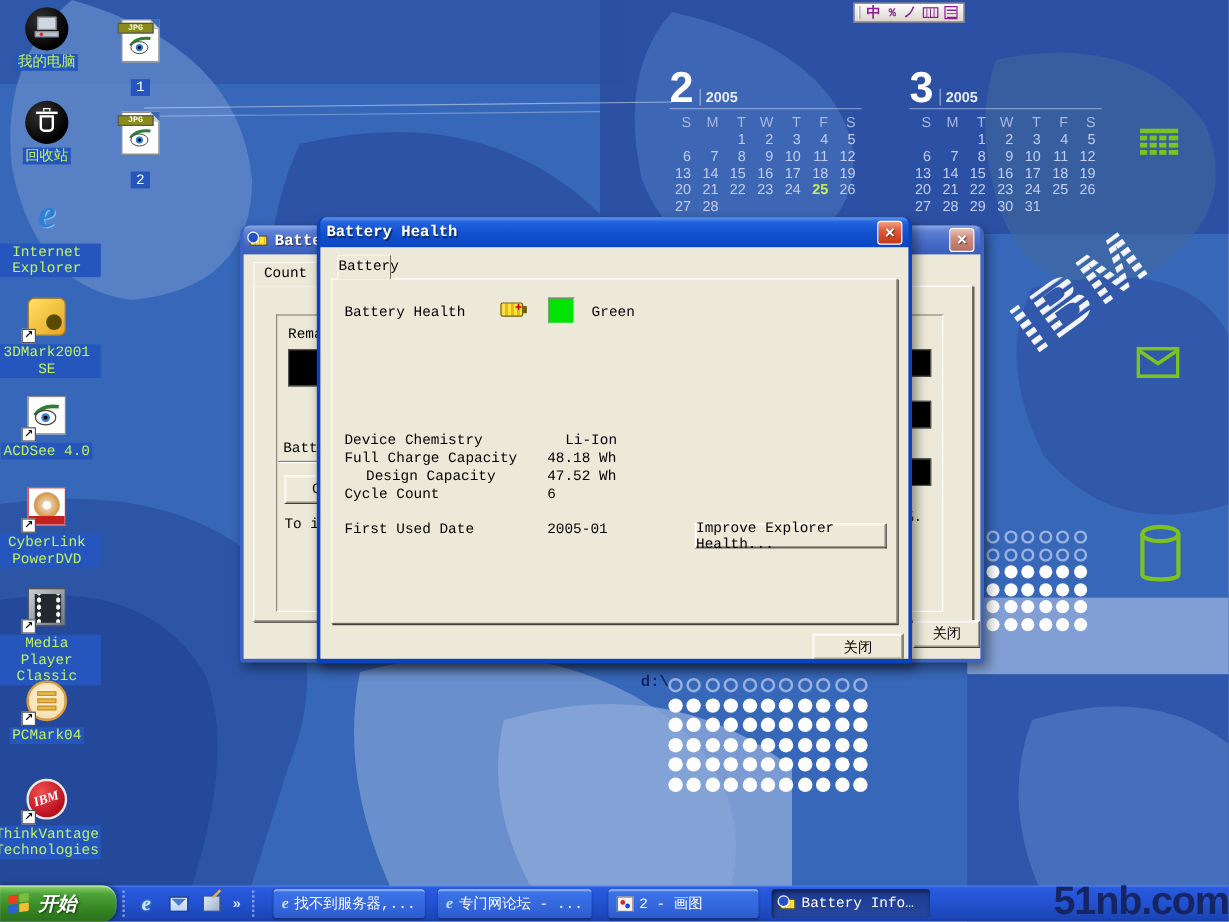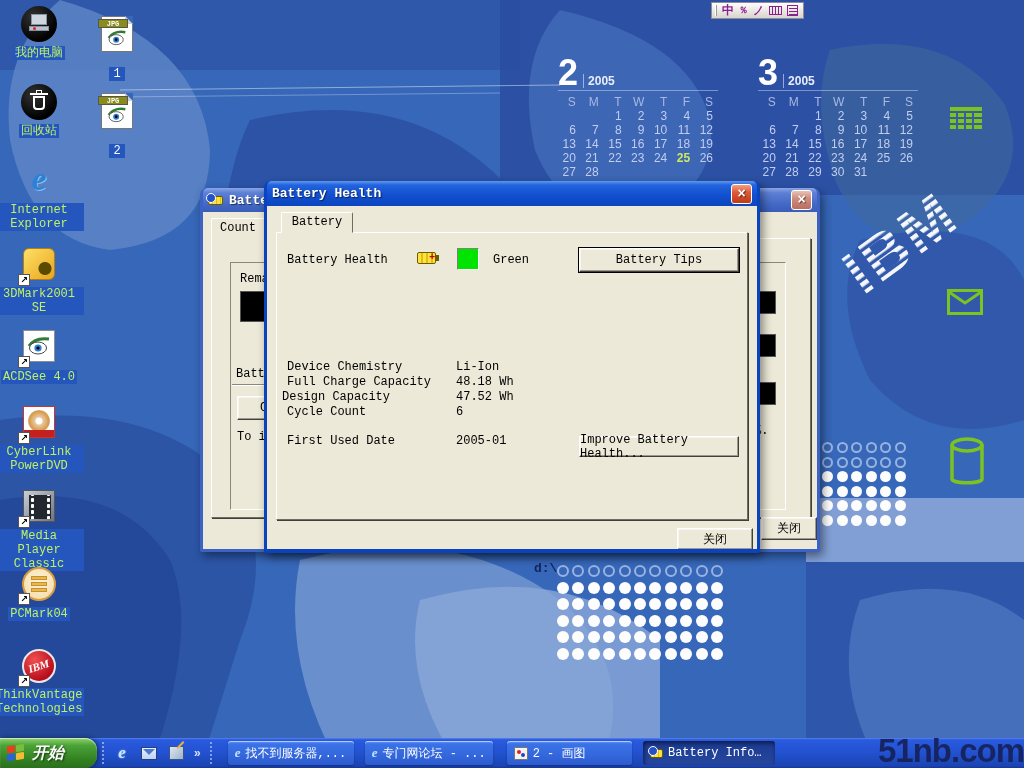--- a/index.html
+++ b/index.html
@@ -591,45 +591,42 @@
       </div>
     </div>
   </div>
 
   <div class="win win-fg">
     <div class="tbar">
       <span>Battery Health</span>
       <span class="xbtn">×</span>
     </div>
     <div class="wbody">
-      <div class="tab" style="left:14px;top:6px;width:72px;height:21px;line-height:19px">
+      <div class="tab" style="left:14px;top:6px;width:45px;height:21px;line-height:19px">
         <span>Battery</span>
       </div>
       <div class="tframe" style="left:9px;top:26px;width:472px;height:288px">
         <span class="fldrow" style="left:10px;top:20px">Battery Health</span>
         <span class="bat" style="position:absolute;left:140px;top:19px">
             <span class="plus">+</span>
           </span>
         <span class="swatch" style="left:180px;top:15px"></span>
         <span class="fldrow" style="left:216px;top:20px">Green</span>
-        <div class="cbtn default" style="left:302px;top:15px;width:160px;height:24px">
-          <span>Battery Tips</span>
-        </div>
         <span class="fldrow" style="left:10px;top:127px">Device Chemistry</span>
-        <span class="fldval" style="left:179px;top:127px">Li-Ion</span>
+        <span class="fldval" style="left:194px;top:127px">Li-Ion</span>
         <span class="fldrow" style="left:10px;top:142px">Full Charge Capacity</span>
         <span class="fldval" style="left:179px;top:142px">48.18 Wh</span>
-        <span class="fldrow" style="left:5px;top:157px">Design Capacity</span>
+        <span class="fldrow" style="left:28px;top:157px">Design Capacity</span>
         <span class="fldval" style="left:179px;top:157px">47.52 Wh</span>
         <span class="fldrow" style="left:10px;top:172px">Cycle Count</span>
         <span class="fldval" style="left:179px;top:172px">6</span>
         <span class="fldrow" style="left:10px;top:201px">First Used Date</span>
         <span class="fldval" style="left:179px;top:201px">2005-01</span>
         <div class="cbtn" style="left:302px;top:203px;width:160px;height:21px">
-          <span>Improve Battery Health...</span>
+          <span>Improve Explorer Health...</span>
         </div>
       </div>
       <div class="cbtn" style="left:410px;top:322px;width:76px;height:22px">
         <span>关闭</span>
       </div>
     </div>
   </div>
 
   <div class="taskbar">
     <div class="startbtn">

